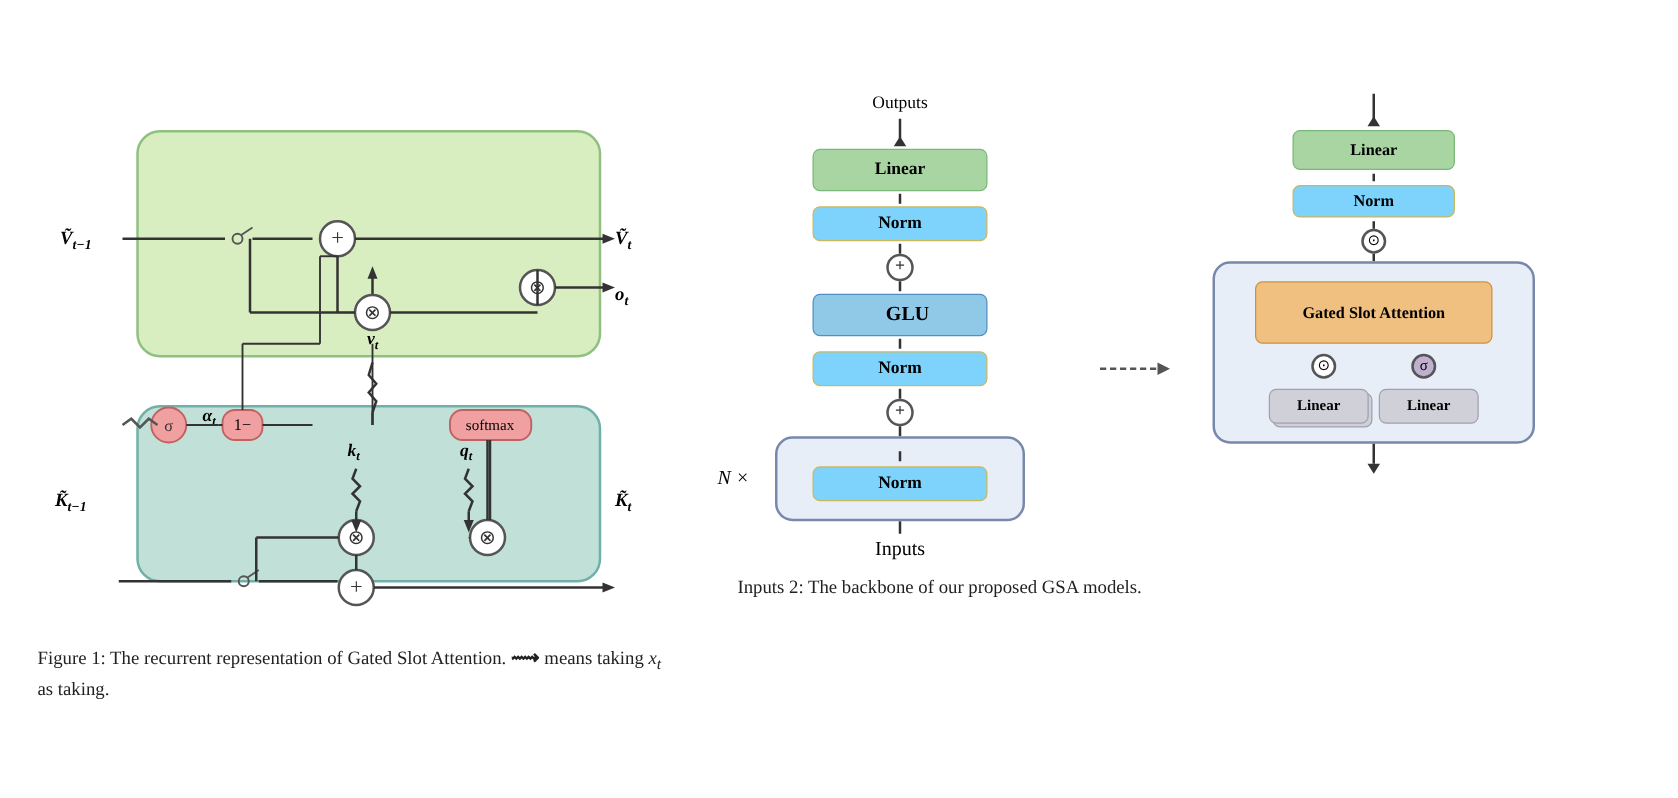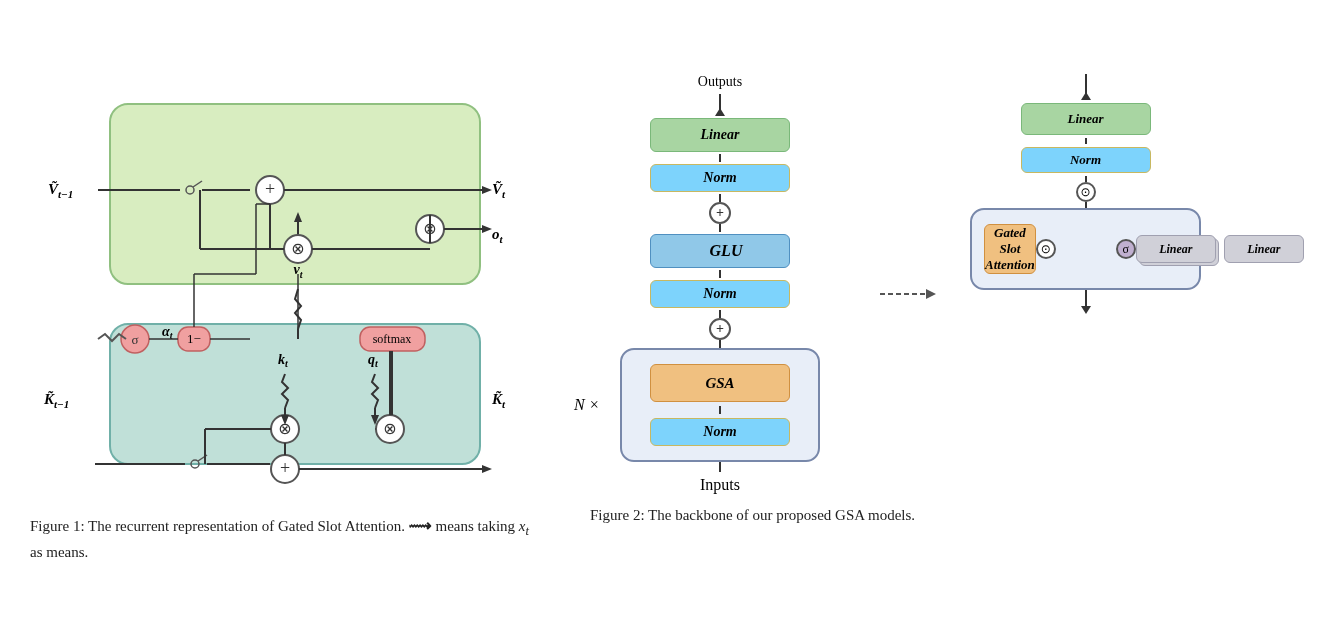--- a/index.html
+++ b/index.html
@@ -65,21 +65,20 @@
 
     
     .box {
       border-radius: 6px;
       display: flex;
       align-items: center;
       justify-content: center;
       font-size: 14px;
       font-weight: bold;
       text-align: center;
-      font-style: italic;
     }
     .box-green {
       background: #a8d5a2;
       border: 1.5px solid #7ab87a;
     }
     .box-yellow {
       background: #7dd3fc;
       border: 1.5px solid #c8b860;
     }
     .box-orange {
@@ -232,21 +231,21 @@
         <line x1="268" y1="255" x2="268" y2="265" stroke="#333" stroke-width="2"></line>
         <line x1="268" y1="265" x2="268" y2="200" stroke="#333" stroke-width="1.5" stroke-dasharray="0"></line>
 
       </svg>
     </div>
     <div class="fig1-caption">
       <span>Figure 1: The recurrent representation of Gated Slot Attention.</span>
       <span style="font-size:16px; font-weight:bold;">⟿</span>
       <span> means taking </span>
       <span style="font-style:italic; font-weight:normal;">x<sub>t</sub></span>
-      <span> as means.</span>
+      <span> as taking.</span>
     </div>
   </div>
 
   <div class="fig2-container">
     <div class="fig2-diagrams">
 
       <div style="display:flex; flex-direction:column; align-items:flex-end; position:relative;">
 
         <div style="position:relative; display:flex; flex-direction:column; align-items:center; width:260px;">
 
@@ -272,21 +271,20 @@
           <div class="box box-yellow" style="width:140px; height:28px; margin:2px 0;">Norm</div>
 
           <div style="width:2px; height:8px; background:#333;"></div>
           <div style="display:flex;align-items:center;justify-content:center;width:22px;height:22px;border-radius:50%;border:2px solid #555;background:#fff;font-size:14px;font-weight:bold;color:#333;">+</div>
           <div style="width:2px; height:8px; background:#333;"></div>
 
           <div style="border:2px solid #7888aa; border-radius:14px; background:#e8eef8; padding:10px 14px; display:flex; flex-direction:column; align-items:center; width:200px; position:relative;">
 
             <div style="position:absolute; left:-48px; top:50%; transform:translateY(-50%); font-family:'Times New Roman',serif; font-size:16px; font-style:italic;">N ×</div>
 
-            <div class="box box-orange" style="width:140px; height:38px; margin:4px 0; font-size:15px;">GSA</div>
 
             <div style="width:2px; height:8px; background:#333;"></div>
 
             <div class="box box-yellow" style="width:140px; height:28px; margin:4px 0;">Norm</div>
           </div>
 
           <div style="width:2px; height:10px; background:#333;"></div>
           <div style="font-family:'Times New Roman',serif; font-size:16px; margin-top:4px;">Inputs</div>
         </div>
       </div>
@@ -306,21 +304,21 @@
         <div class="box box-green" style="width:130px; height:32px; margin:3px 0; font-size:13px;">Linear</div>
 
         <div style="width:2px; height:6px; background:#333;"></div>
 
         <div class="box box-yellow" style="width:130px; height:26px; margin:3px 0; font-size:13px;">Norm</div>
 
         <div style="width:2px; height:6px; background:#333;"></div>
         <div style="display:flex;align-items:center;justify-content:center;width:20px;height:20px;border-radius:50%;border:2px solid #555;background:#fff;font-size:12px;">⊙</div>
         <div style="width:2px; height:6px; background:#333;"></div>
 
-        <div style="border:2px solid #7888aa; border-radius:14px; background:#e8eef8; padding:10px 12px; display:flex; flex-direction:row; align-items:center; width:231px;">
+        <div style="border:2px solid #7888aa; border-radius:14px; background:#e8eef8; padding:10px 12px; display:flex; flex-direction:column; align-items:center; width:258px;">
 
           <div class="box box-orange" style="width:190px; height:50px; margin:4px 0; font-size:13px;">Gated Slot Attention</div>
 
           <div style="display:flex; flex-direction:row; gap:60px; margin:4px 0;">
             <div style="display:flex;align-items:center;justify-content:center;width:20px;height:20px;border-radius:50%;border:2px solid #555;background:#fff;font-size:12px;">⊙</div>
             <div style="display:flex;align-items:center;justify-content:center;width:20px;height:20px;border-radius:50%;border:2px solid #555;background:#c0b0d0;font-size:12px;">σ</div>
           </div>
 
           <div style="display:flex; flex-direction:row; gap:8px; margin:4px 0;">
             <div style="position:relative;">
@@ -331,17 +329,17 @@
           </div>
         </div>
 
         <div style="width:2px; height:16px; background:#333;"></div>
         <div style="width:0;height:0;border-left:5px solid transparent;border-right:5px solid transparent;border-top:8px solid #333; margin-bottom:0;"></div>
       </div>
 
     </div>
 
     <div class="fig2-caption">
-      <span>Figure 2: The backbone of our proposed GSA models.</span>
+      <span>Inputs 2: The backbone of our proposed GSA models.</span>
     </div>
   </div>
 
 </div>
 
 </body></html>

